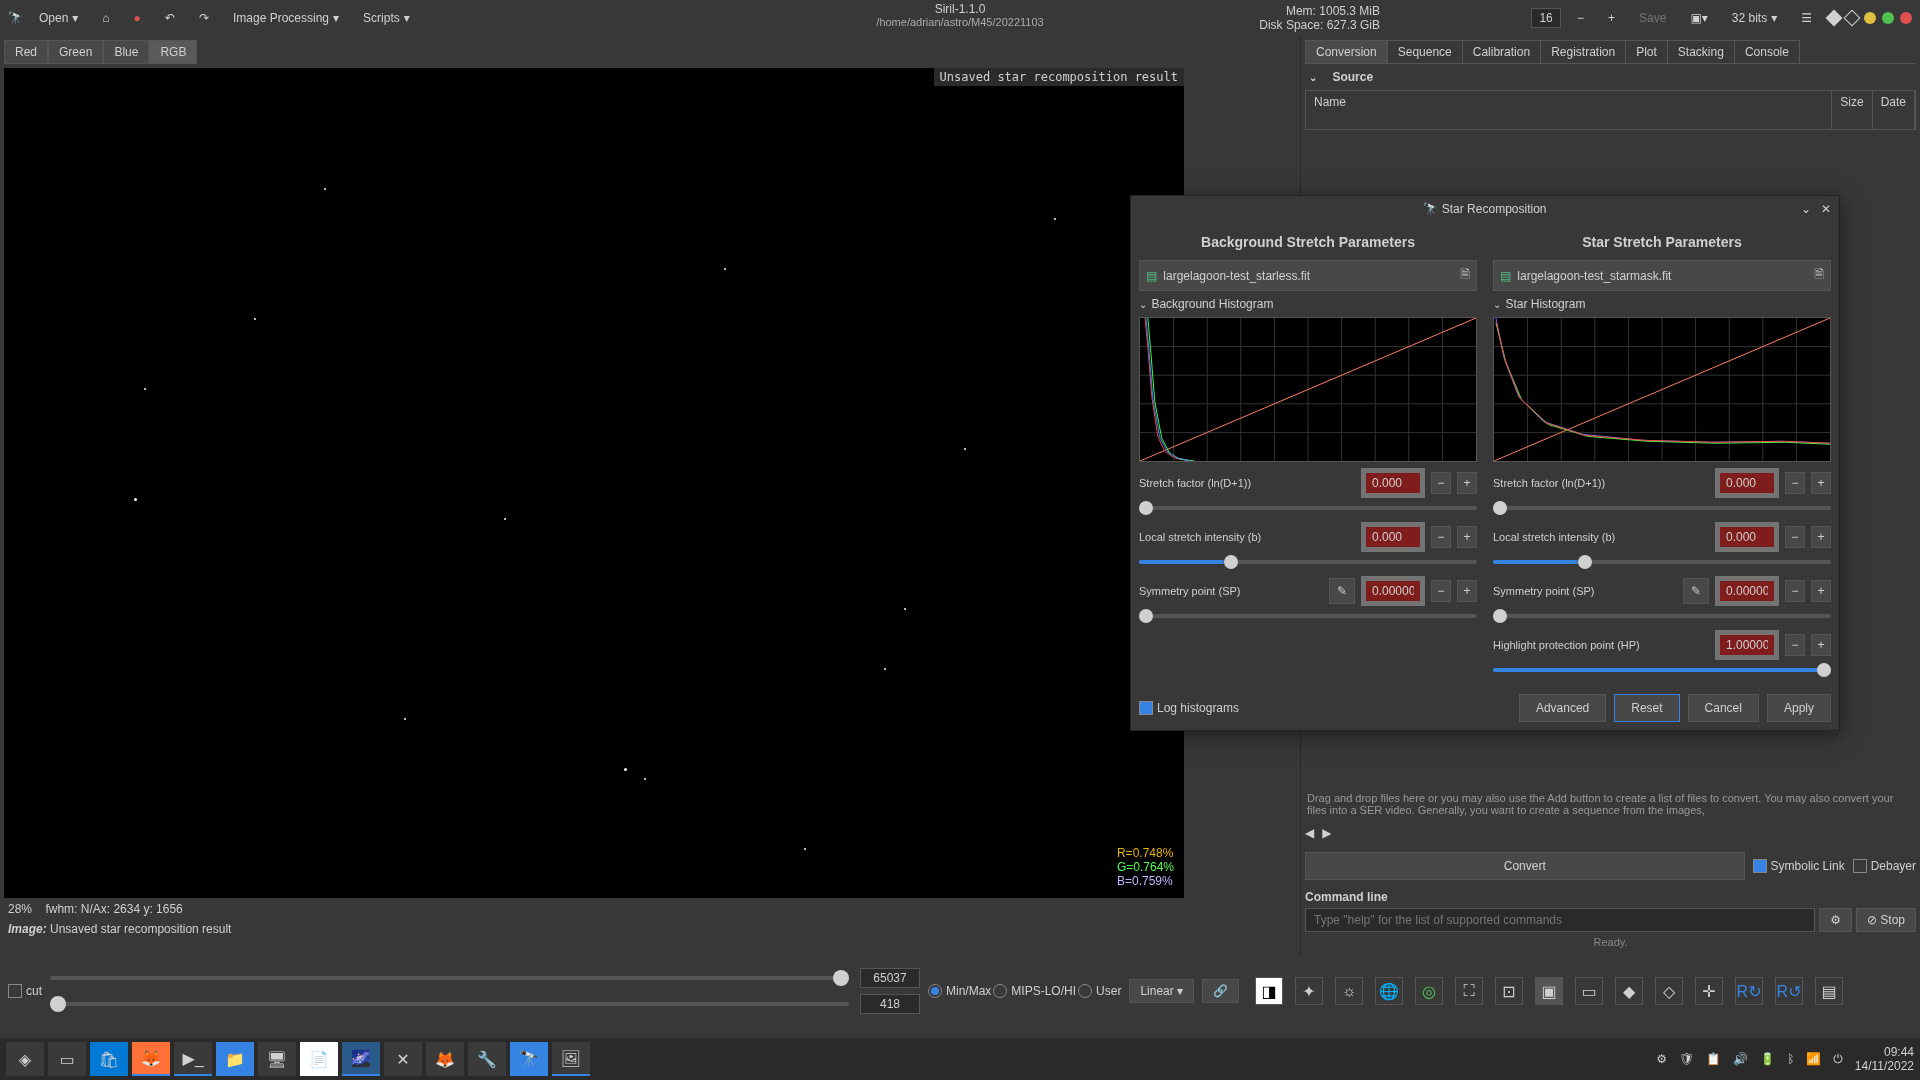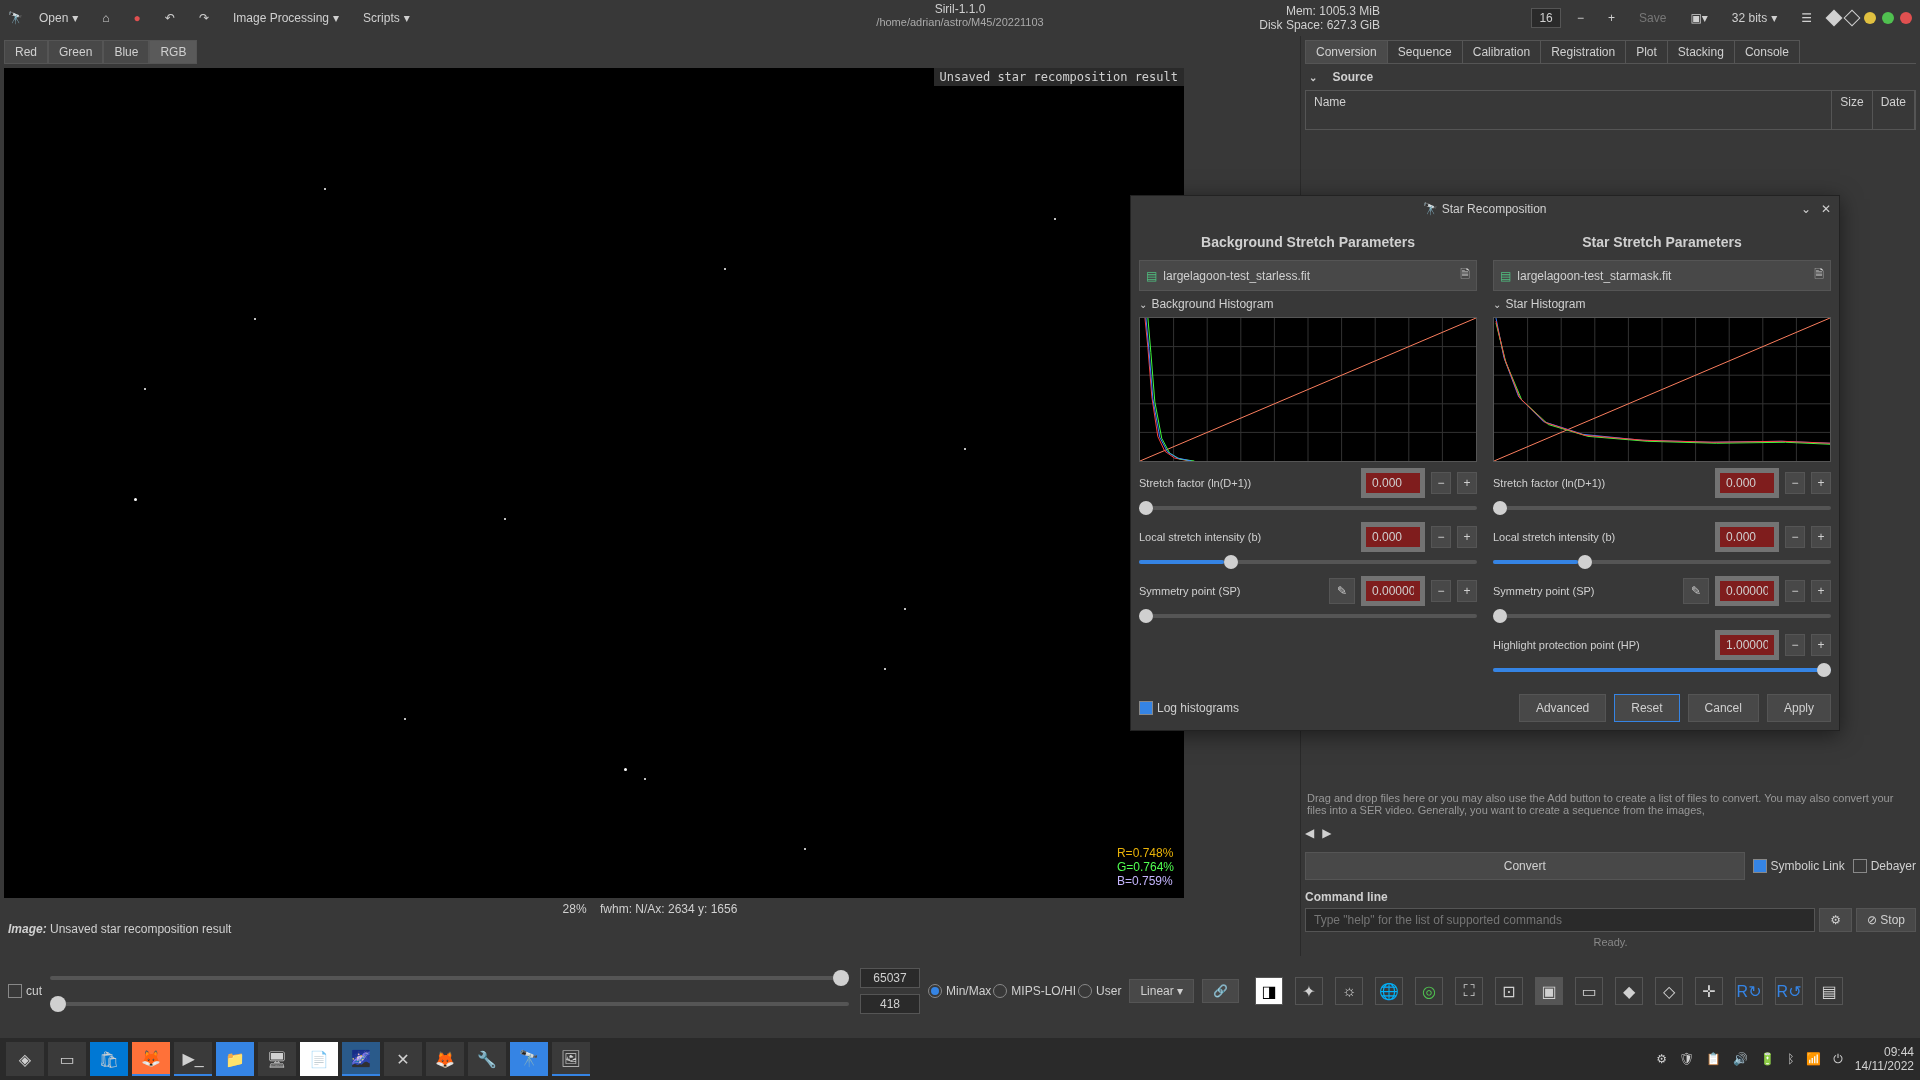--- a/index.html
+++ b/index.html
@@ -23,21 +23,21 @@
 .channel-tabs{display:flex;gap:0;padding:4px}
 .channel-tabs button{background:#484848;border:1px solid #555;color:#d0d0d0;padding:4px 10px;cursor:pointer}
 .channel-tabs button.active{background:#5a5a5a}
 .image-view{background:#000;width:1180px;height:830px;margin-left:4px;position:relative}
 .star{position:absolute;width:2px;height:2px;background:#fff;border-radius:50%}
 .img-header{background:#2a2a2a;color:#d0d0d0;font-family:monospace;padding:2px 6px;position:absolute;top:0;right:0;font-size:12px}
 .rgb-vals{position:absolute;right:10px;bottom:10px;font-family:monospace;font-size:12px}
 .rgb-vals .r{color:#eab308}
 .rgb-vals .g{color:#50ff50}
 .rgb-vals .b{color:#c4b5fd}
-.status-line{display:flex;justify-content:center;padding:4px 8px;font-family:monospace;font-size:12px}
+.status-line{display:flex;justify-content:flex-start;padding:4px 8px;font-family:monospace;font-size:12px}
 .img-label{padding:2px 8px;font-size:12px}
 .img-label b{font-style:italic;font-weight:bold}
 .right-panel{width:620px;background:#383838;border-left:1px solid #2a2a2a;padding:4px;display:flex;flex-direction:column}
 .tabs{display:flex;border-bottom:1px solid #555}
 .tabs button{background:#383838;border:1px solid #555;border-bottom:none;padding:4px 10px;color:#d0d0d0;cursor:pointer;margin-right:-1px}
 .tabs button.active{background:#4a4a4a}
 .source-hdr{padding:6px 4px;display:flex;align-items:center;gap:15px;font-weight:bold}
 .table{border:1px solid #555;height:40px;display:flex}
 .table .col{padding:4px 8px;border-right:1px solid #555}
 .table .col:first-child{flex:1}

